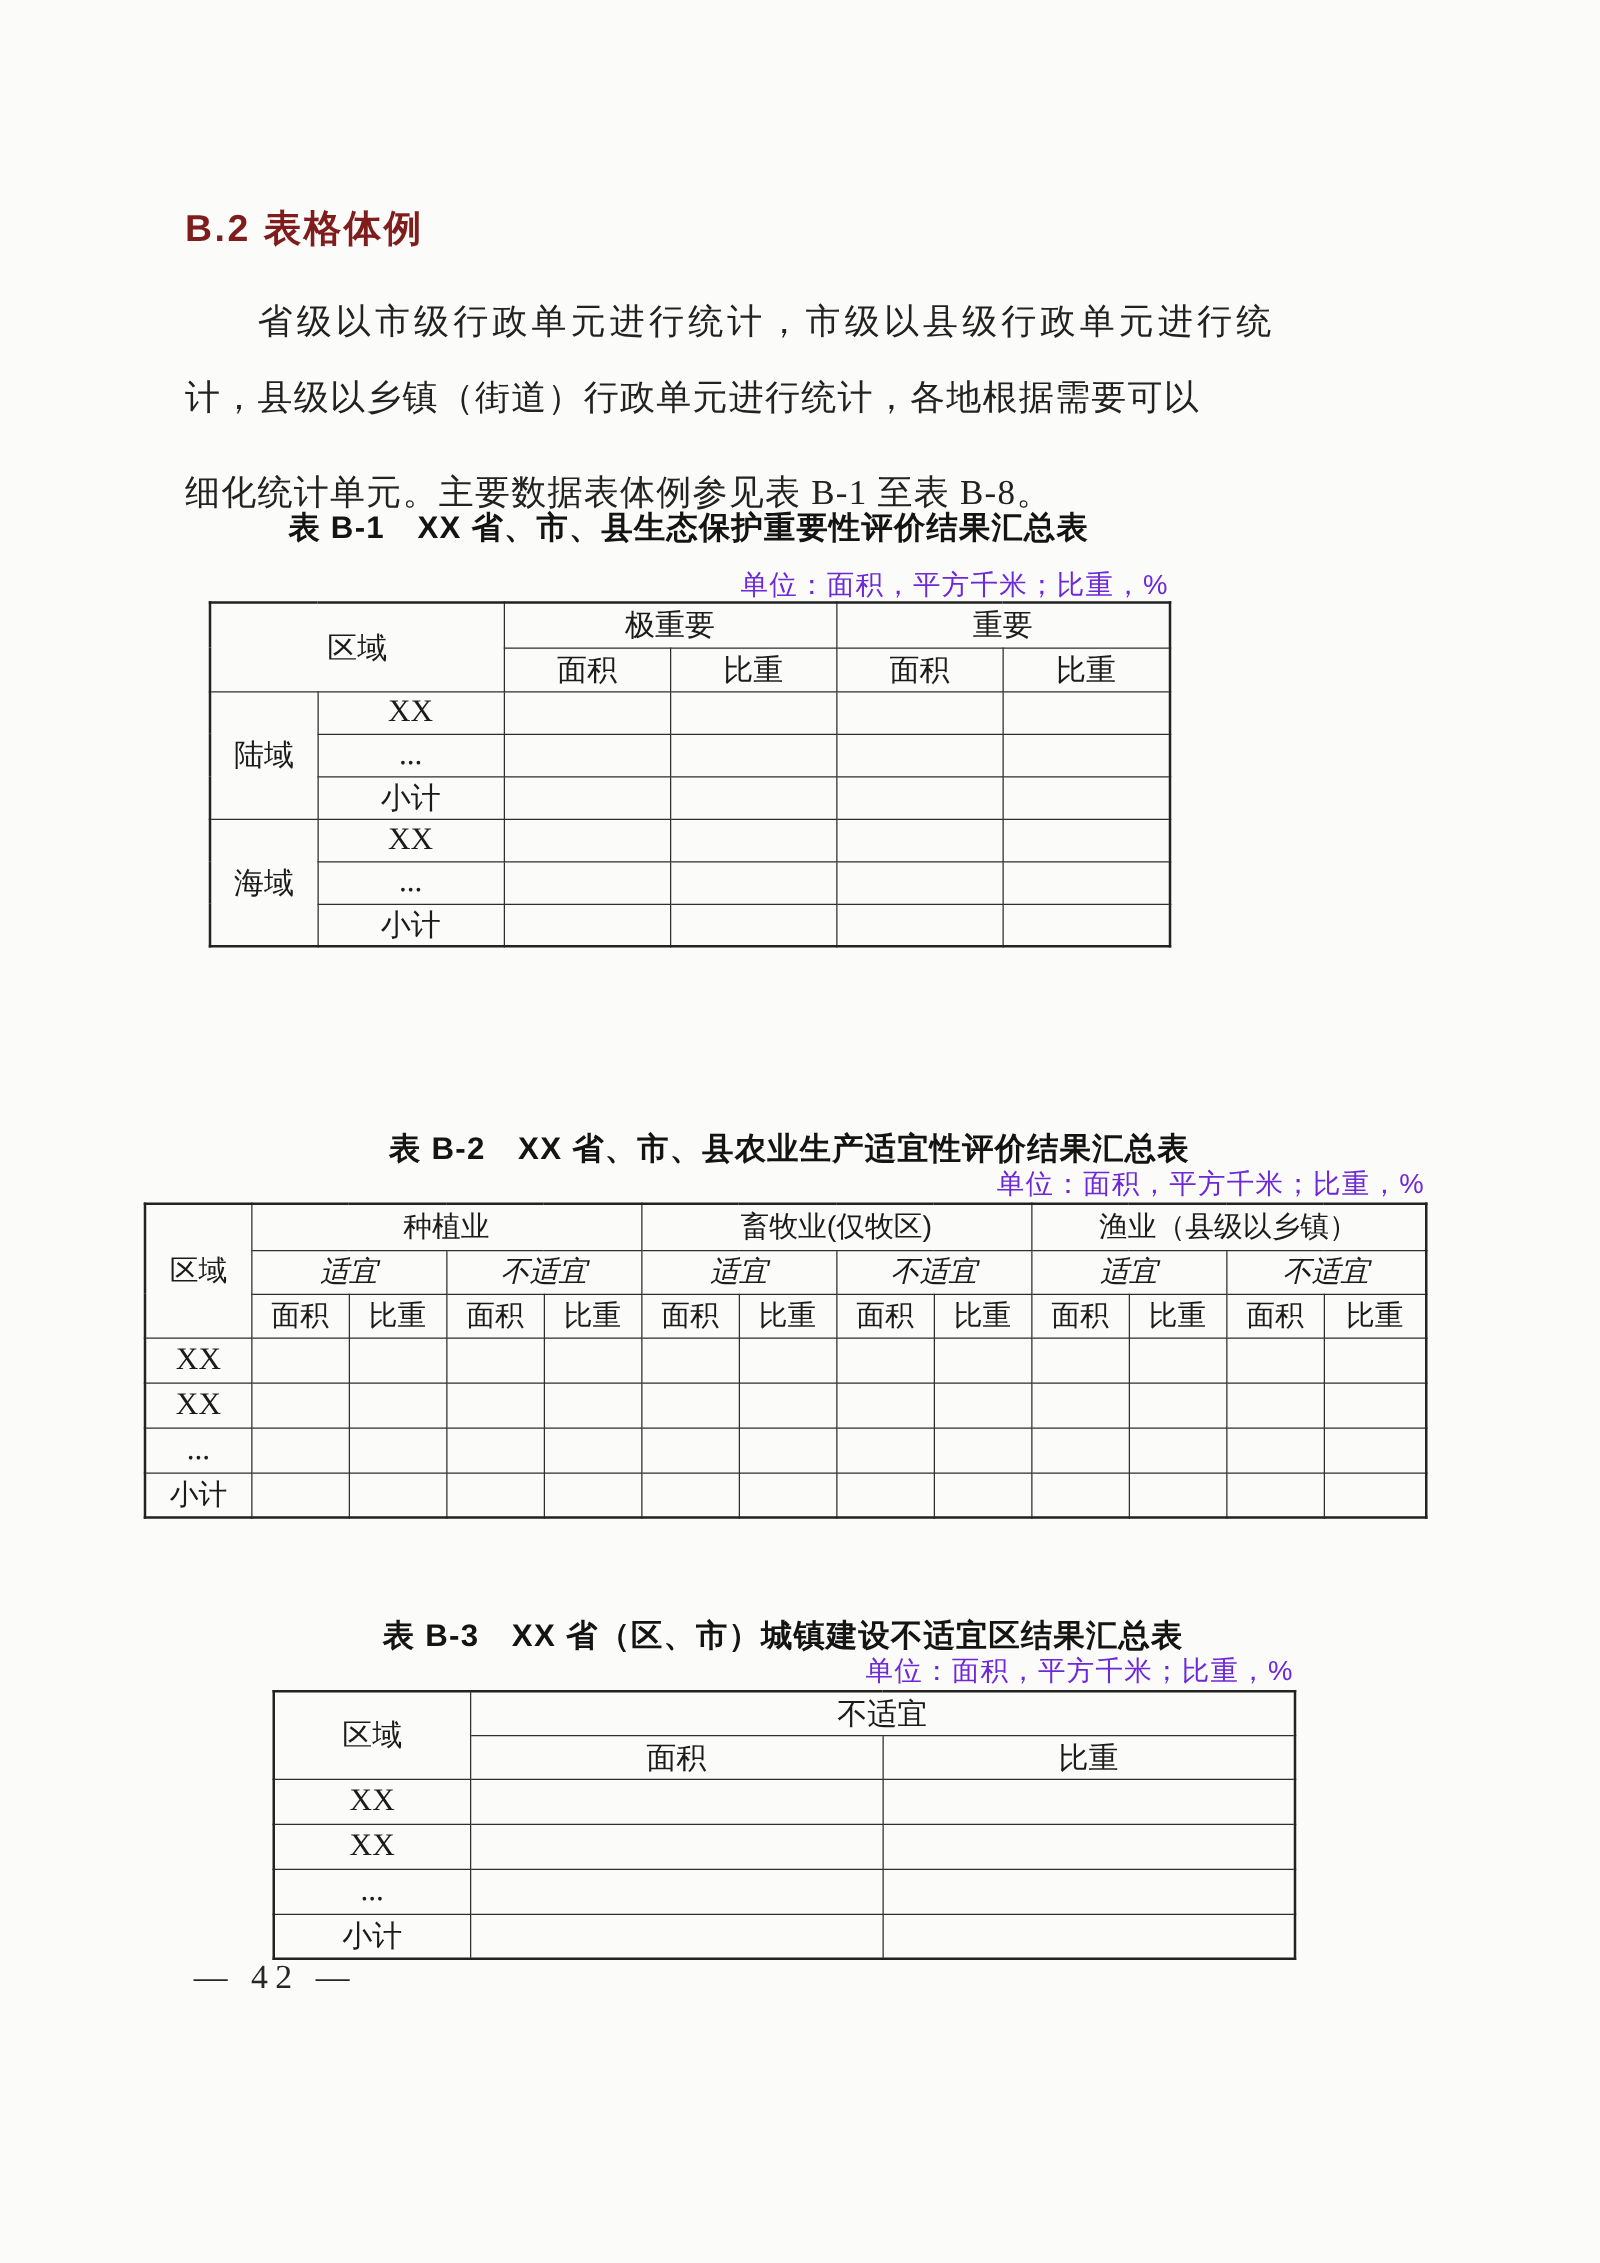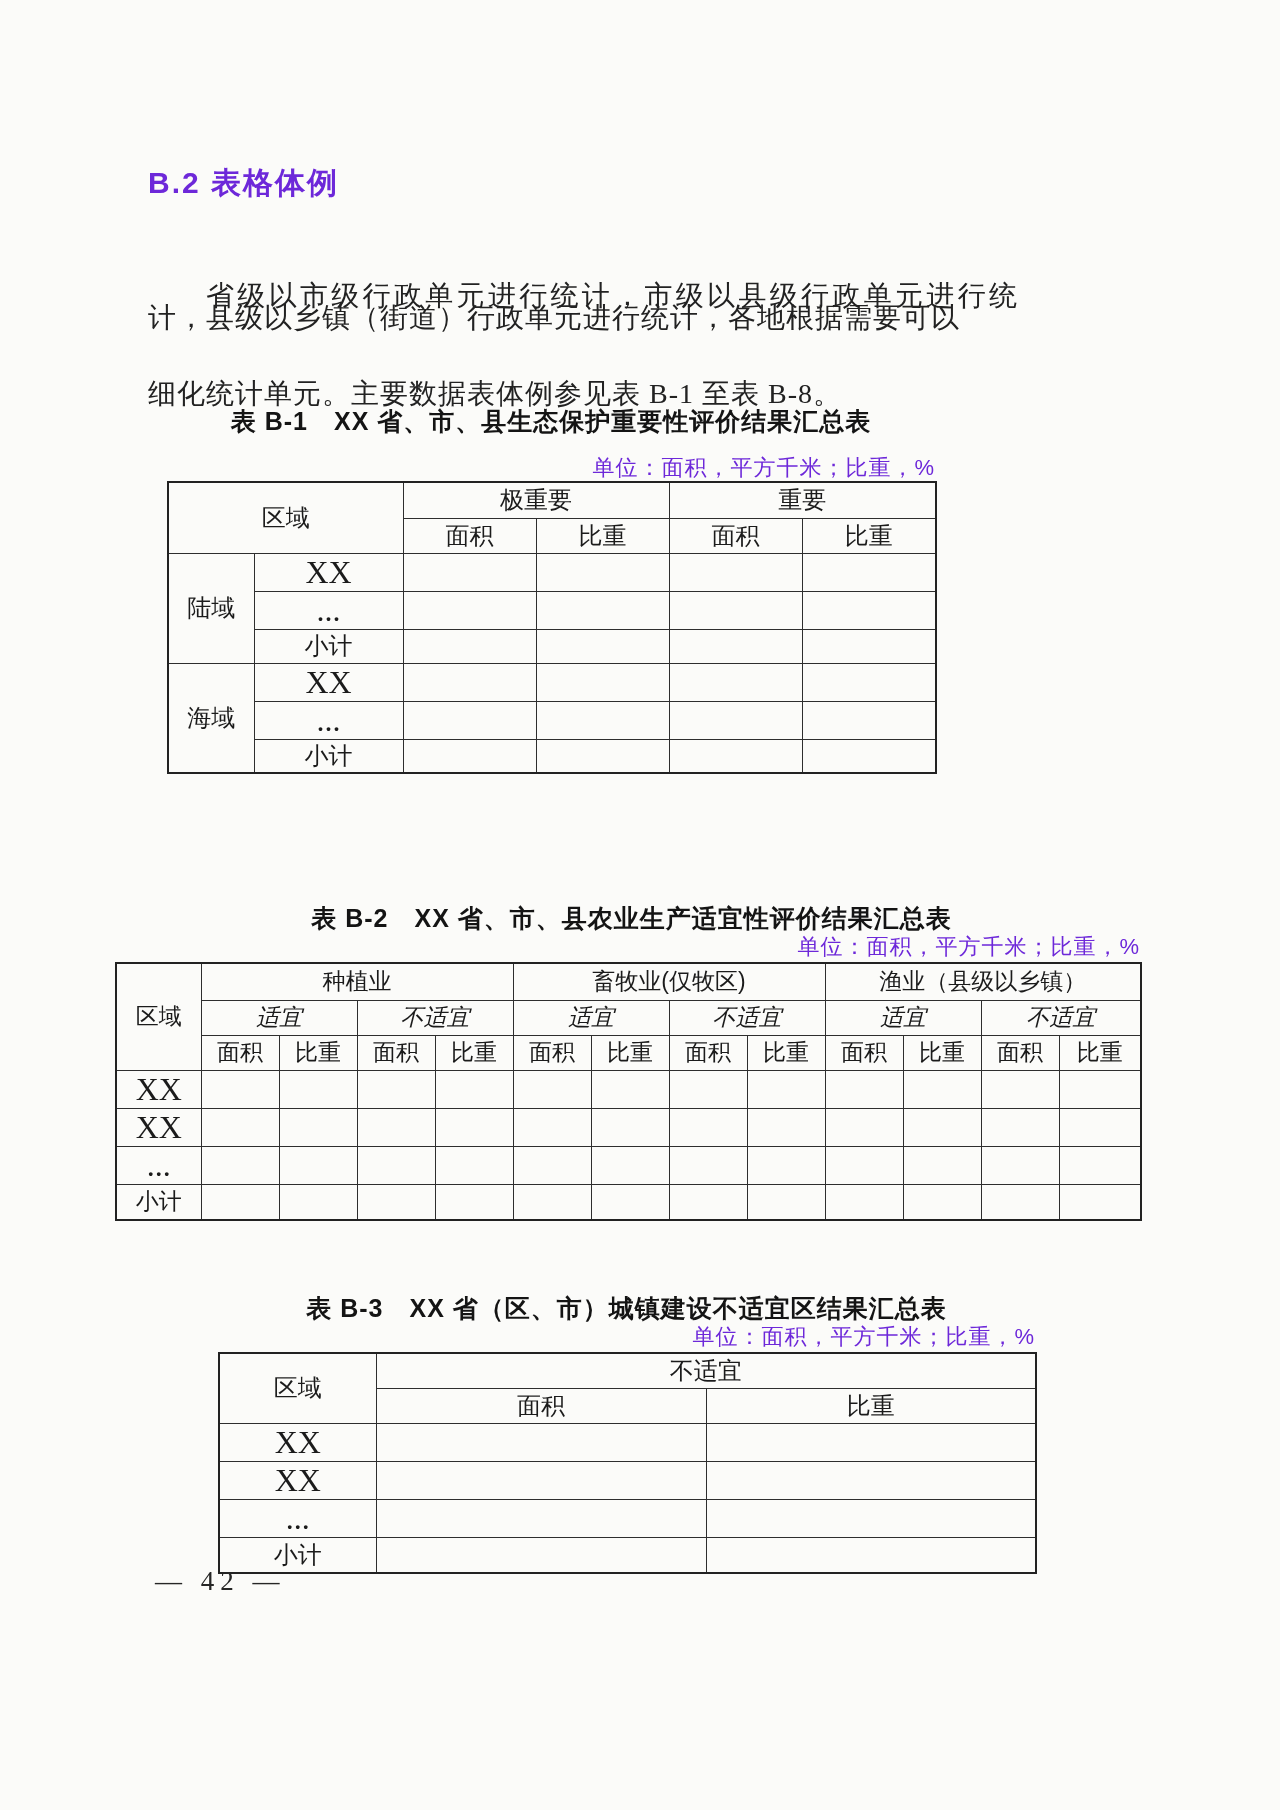--- a/index.html
+++ b/index.html
@@ -6,45 +6,45 @@
   body{
     width:1280px;height:1810px;position:relative;
     background:#fbfbf9;color:#1c1c1c;
     font-family:"Liberation Serif","DejaVu Serif",serif;
     overflow:hidden;
   }
   .abs{position:absolute;}
   .heading{
     left:148px;top:163px;font-size:30px;font-weight:bold;
     font-family:"Liberation Sans","DejaVu Sans",sans-serif;
-    letter-spacing:2px;color:#6d28d9;
+    letter-spacing:2px;color:#7f1d1d;
   }
   .para-line{
     left:148px;width:812px;font-size:28px;color:#222;
     letter-spacing:1px;white-space:nowrap;
   }
   .just{text-align:justify;text-align-last:justify;white-space:normal;}
-  .indent{padding-left:58px;margin-top:39px;}
+  .indent{padding-left:58px;}
   .tbl-title{
     font-size:25px;font-weight:bold;text-align:center;color:#141414;
     font-family:"Liberation Sans","DejaVu Sans",sans-serif;letter-spacing:1px;
   }
   .tbl-unit{
     font-size:22px;text-align:right;color:#6d28d9;font-weight:500;
     font-family:"Liberation Sans","DejaVu Sans",sans-serif;letter-spacing:1px;
   }
   table{border-collapse:collapse;table-layout:fixed;}
   td{
     border:1.6px solid #2e2e2e;text-align:center;vertical-align:middle;
     font-family:"Liberation Sans","DejaVu Sans",sans-serif;
     font-size:23px;color:#1b1b1b;padding:0;overflow:hidden;
   }
   .b1 td, .b3 td{font-size:24px;}
   .outer{border:2.2px solid #222;}
-  td.xxcell{font-family:"Liberation Serif","DejaVu Serif",serif;font-size:32px;}
+  td.xxcell{font-family:"Liberation Serif","DejaVu Serif",serif;font-size:25px;}
   .pagenum{
     left:155px;top:1566px;font-size:27px;letter-spacing:6px;color:#262626;
   }
 </style>
 </head>
 <body>
 
 <div class="abs heading">B.2 表格体例</div>
 
 <div class="abs para-line just indent" style="top:238px;">省级以市级行政单元进行统计，市级以县级行政单元进行统</div>

